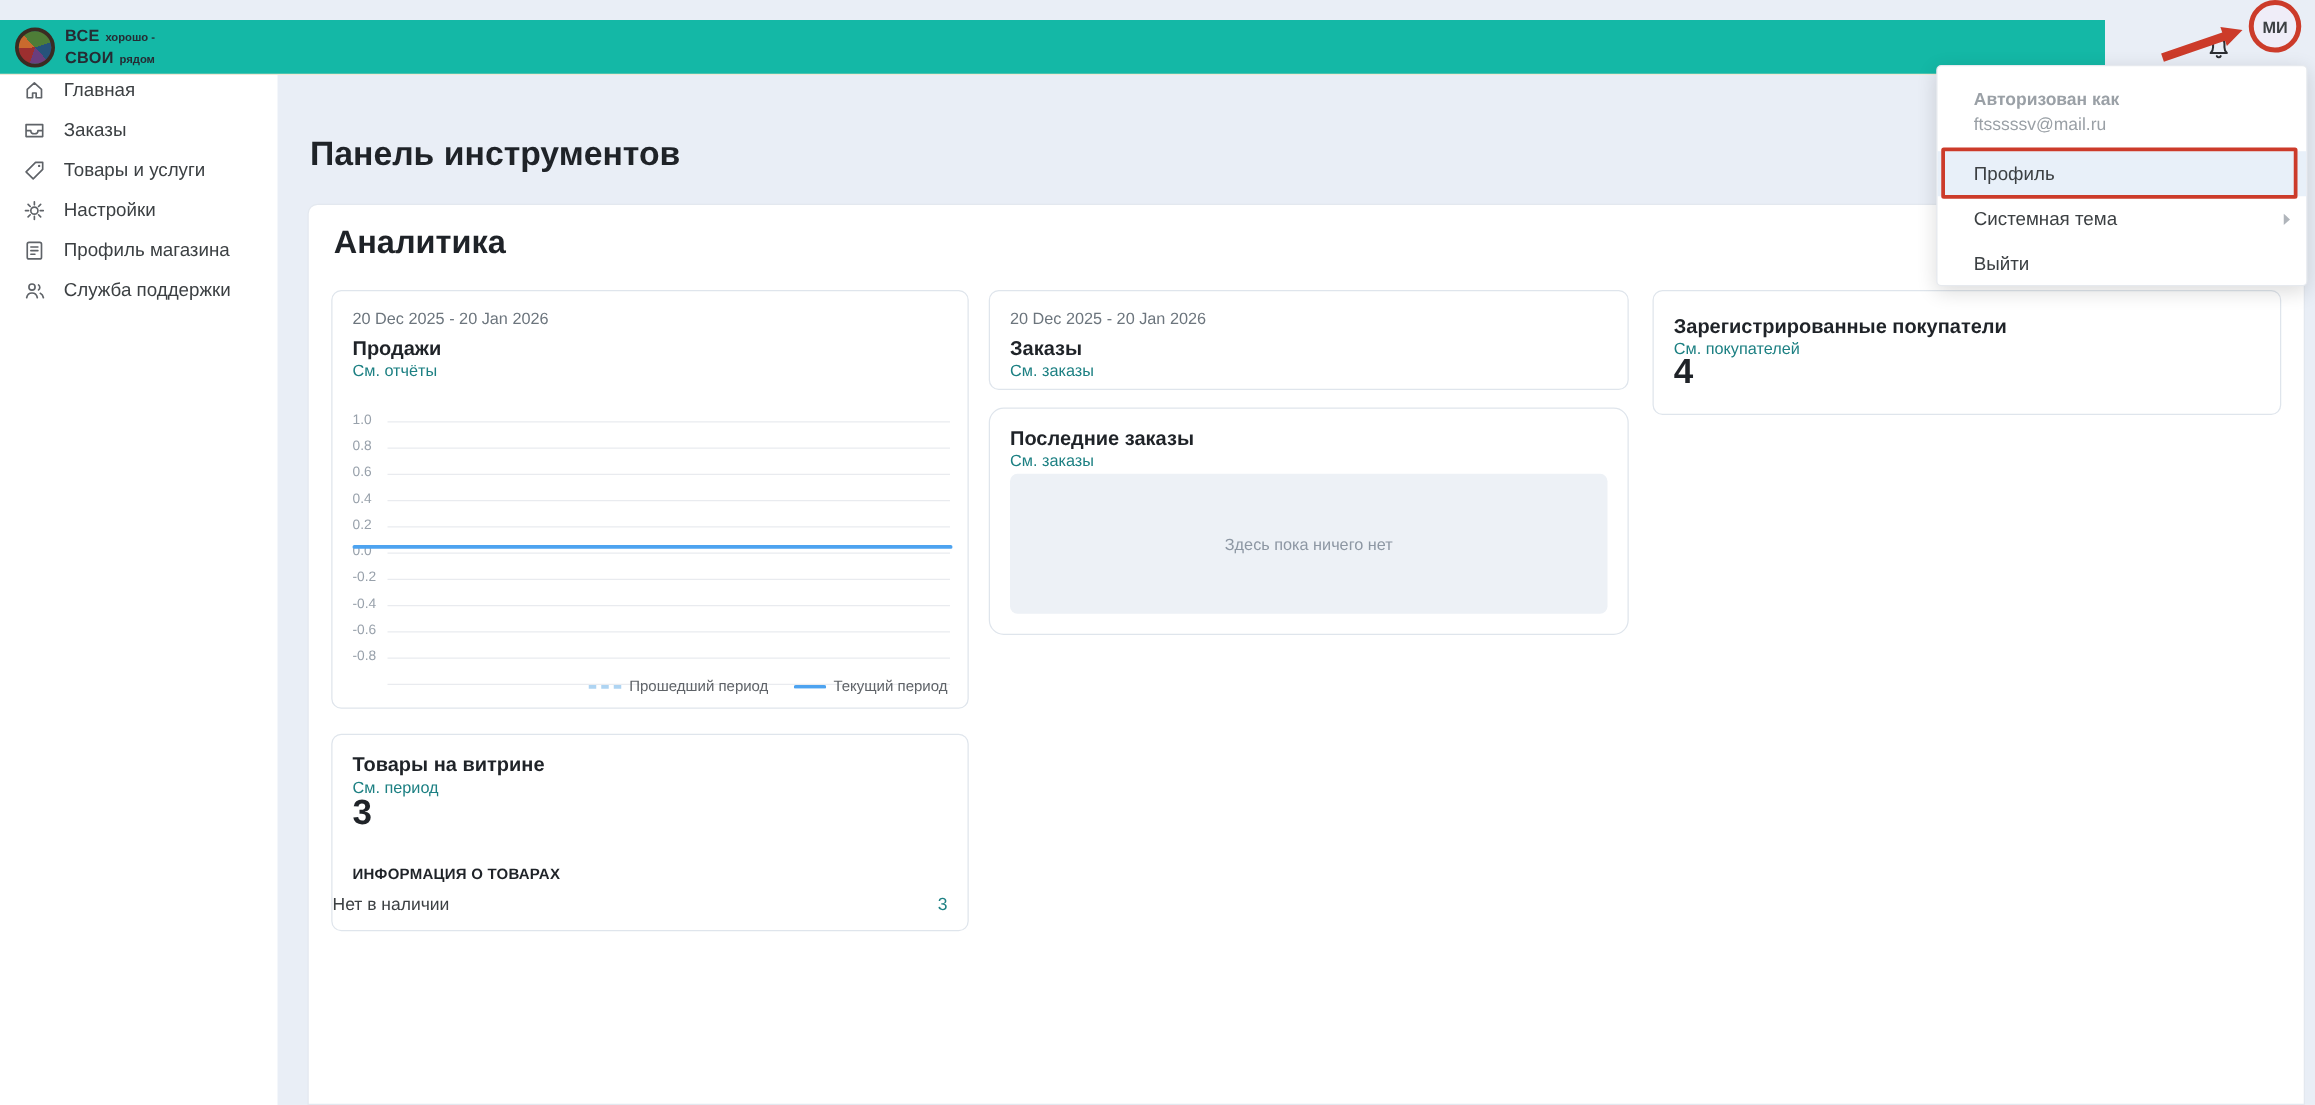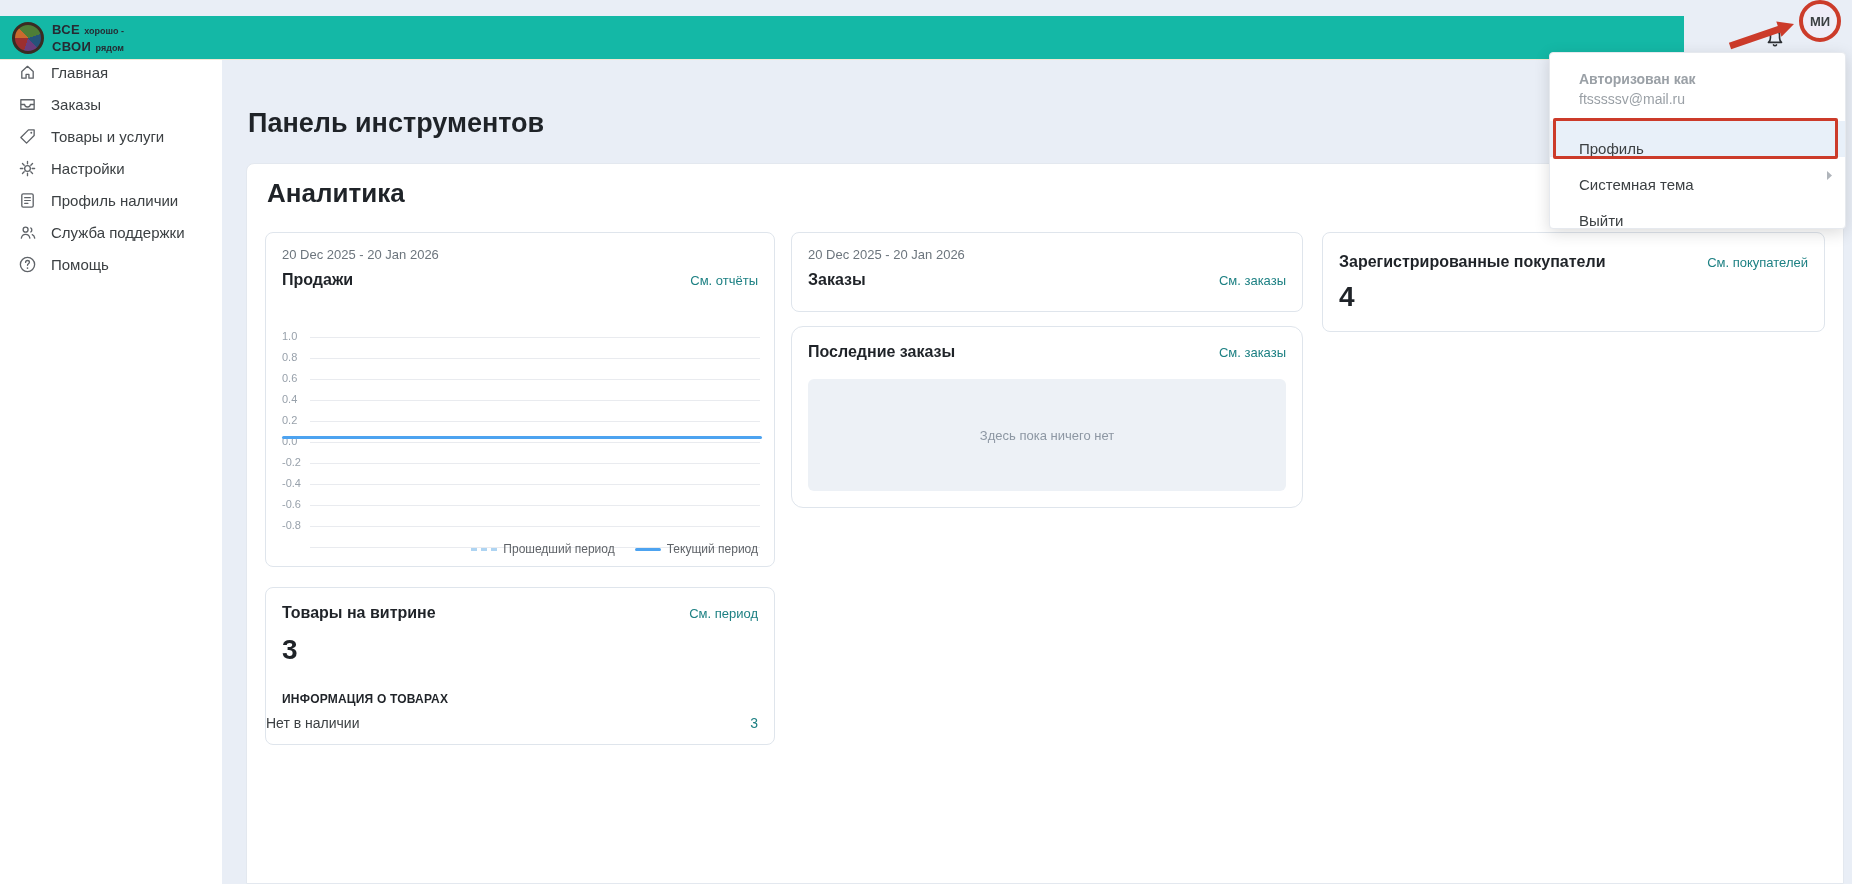--- a/index.html
+++ b/index.html
@@ -38,21 +38,21 @@
   .panel { position:absolute; left:246px; top:163px; width:1598px; height:721px;
     background:#fff; border:1px solid #e3e8ef; border-radius:8px 8px 0 0; z-index:1; }
   .section-title { position:absolute; left:267px; top:178px; font-size:26px; font-weight:700; color:#1f2328; z-index:2; }
   .card { position:absolute; background:#fff; border:1px solid #dfe5ec; border-radius:8px; z-index:2; }
   #sales-card     { left:265px; top:232px; width:510px; height:335px; }
   #orders-card    { left:791px; top:232px; width:512px; height:80px;  }
   #recent-card    { left:791px; top:326px; width:512px; height:182px;border-radius:12px; }
   #customers-card { left:1322px; top:232px; width:503px; height:100px; }
   #products-card  { left:265px; top:587px; width:510px; height:158px; }
   .card-date { position:absolute; left:16px; top:14px; font-size:13px; color:#6c757d; }
-  .card-head { position:absolute; left:16px; right:16px; display:flex; justify-content:space-between; align-items:baseline; }
+  .card-head { position:absolute; left:16px; right:16px; display:flex; justify-content:space-between; align-items:baseline;flex-direction:column; }
   .head-38 { top:38px; } .head-16 { top:16px; } .head-20 { top:20px; }
   .card-title { font-size:16px; font-weight:700; color:#1f2328; }
   .card-link { font-size:13px; color:#1d8083; cursor:pointer; text-decoration:none; white-space:nowrap; }
   .big-value { position:absolute; left:16px; font-size:28px; font-weight:700; color:#1f2328; }
   
   .chart { position:absolute; left:0; top:96px; right:0; height:224px; }
   .gl { position:absolute; left:44px; right:14px; border-top:1px solid #e9ebef; }
   .gtick { position:absolute; left:16px; font-size:11px; color:#98a1ab; }
   .chart-line { position:absolute; left:16px; right:12px; top:107px; height:3px; background:#4da3f0; border-radius:2px; }
   .legend { position:absolute; right:16px; bottom:10px; display:flex; gap:20px; align-items:center;
@@ -68,21 +68,21 @@
   
   .sec-header { position:absolute; left:16px; top:104px; font-size:12px; font-weight:700; color:#1f2328; letter-spacing:.2px; }
   .info-row { position:absolute; left:0; right:16px; top:127px; display:flex; justify-content:space-between;
     font-size:14px; color:#3c4043; }
   .info-row .val { color:#1d8083; }
   
   .dropdown { position:absolute; left:1549px; top:52px; width:297px; height:177px; background:#fff;
     border:1px solid #e6e9ee; border-radius:4px; box-shadow:0 4px 16px rgba(0,0,0,.14); z-index:50; }
   .dd-signed { position:absolute; left:29px; top:18px; font-size:14px; font-weight:700; color:#9aa0a6; }
   .dd-email  { position:absolute; left:29px; top:38px; font-size:14px; color:#9aa0a6; }
-  .dd-item { position:absolute; left:0; right:0; height:36px; display:flex; align-items:flex-end;
+  .dd-item { position:absolute; left:0; right:0; height:36px; display:flex; align-items:center;
     padding-left:29px; font-size:15px; color:#3c4043; cursor:pointer; }
   .dd-profile { top:68px; background:#e8f0f9; }
   .dd-theme   { top:104px; }
   .dd-logout  { top:140px; }
   .dd-chevron { position:absolute; right:12px; top:0; bottom:0; display:flex; align-items:center; }
   .annot-box { position:absolute; left:3px; right:7px; top:65px; height:41px;
     border:3px solid #cc3b2a; border-radius:2px; z-index:51; pointer-events:none; }
 </style>
 </head>
 <body>
@@ -148,41 +148,31 @@
       </span>
     <span>Настройки</span>
   </div>
   <div class="nav-item">
     <span class="ic">
         <svg viewBox="0 0 20 20">
           <rect x="4" y="3" width="12" height="14" rx="1.5" fill="none" stroke="currentColor" stroke-width="1.4"></rect>
           <path d="M7 7h6M7 10h6M7 13h3.5" stroke="currentColor" stroke-width="1.3" stroke-linecap="round"></path>
         </svg>
       </span>
-    <span>Профиль наличии</span>
+    <span>Профиль магазина</span>
   </div>
   <div class="nav-item">
     <span class="ic">
         <svg viewBox="0 0 20 20">
           <circle cx="8" cy="7" r="2.6" fill="none" stroke="currentColor" stroke-width="1.4"></circle>
           <path d="M3.5 16c.5-2.5 2.3-4 4.5-4s4 1.5 4.5 4" fill="none" stroke="currentColor" stroke-width="1.4" stroke-linecap="round"></path>
           <path d="M13.5 5.2a2.6 2.6 0 0 1 0 4.2M15 12.3c1.4.6 2.3 1.9 2.6 3.7" fill="none" stroke="currentColor" stroke-width="1.4" stroke-linecap="round"></path>
         </svg>
       </span>
     <span>Служба поддержки</span>
-  </div>
-  <div class="nav-item">
-    <span class="ic">
-        <svg viewBox="0 0 20 20">
-          <circle cx="10" cy="10" r="7.5" fill="none" stroke="currentColor" stroke-width="1.4"></circle>
-          <path d="M8 7.8c0-1.2 1-2 2-2s2 .7 2 1.8c0 1.6-2 1.7-2 3.2" fill="none" stroke="currentColor" stroke-width="1.4" stroke-linecap="round"></path>
-          <circle cx="10" cy="13.8" r="0.9" fill="currentColor"></circle>
-        </svg>
-      </span>
-    <span>Помощь</span>
   </div>
 </nav>
 
 <h1 class="page-title">Панель инструментов</h1>
 <div class="panel"></div>
 <h2 class="section-title">Аналитика</h2>
 
 <div class="card" id="sales-card">
   <div class="card-date">20 Dec 2025 - 20 Jan 2026</div>
   <div class="card-head head-38">

